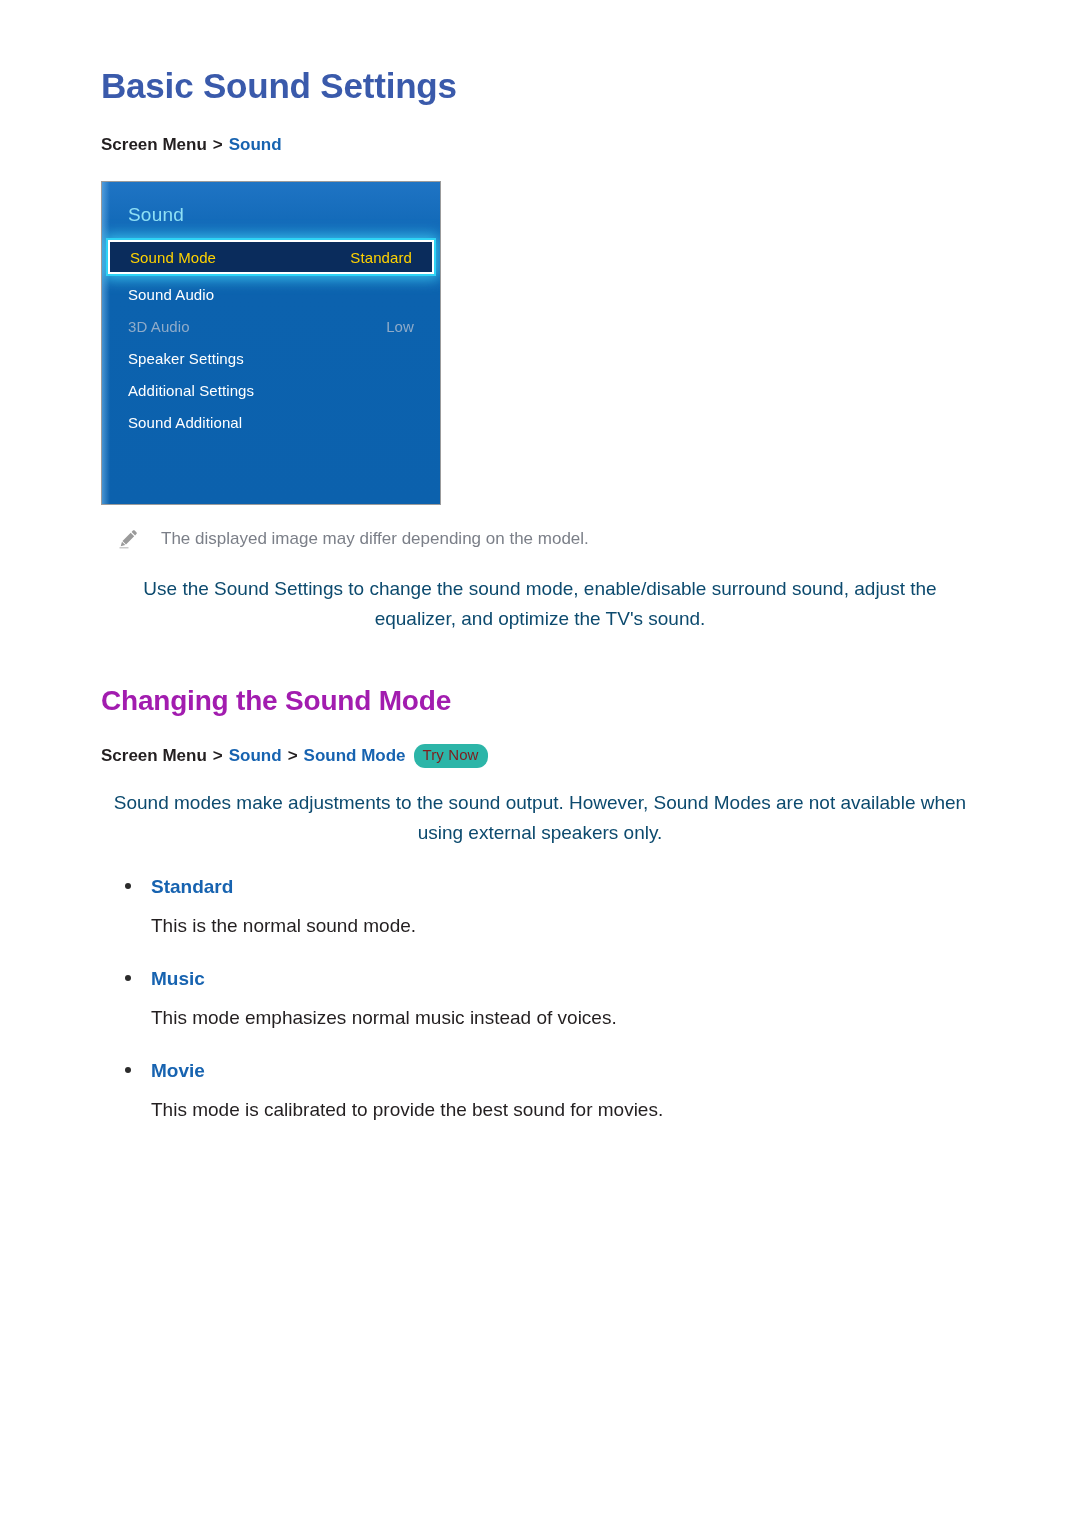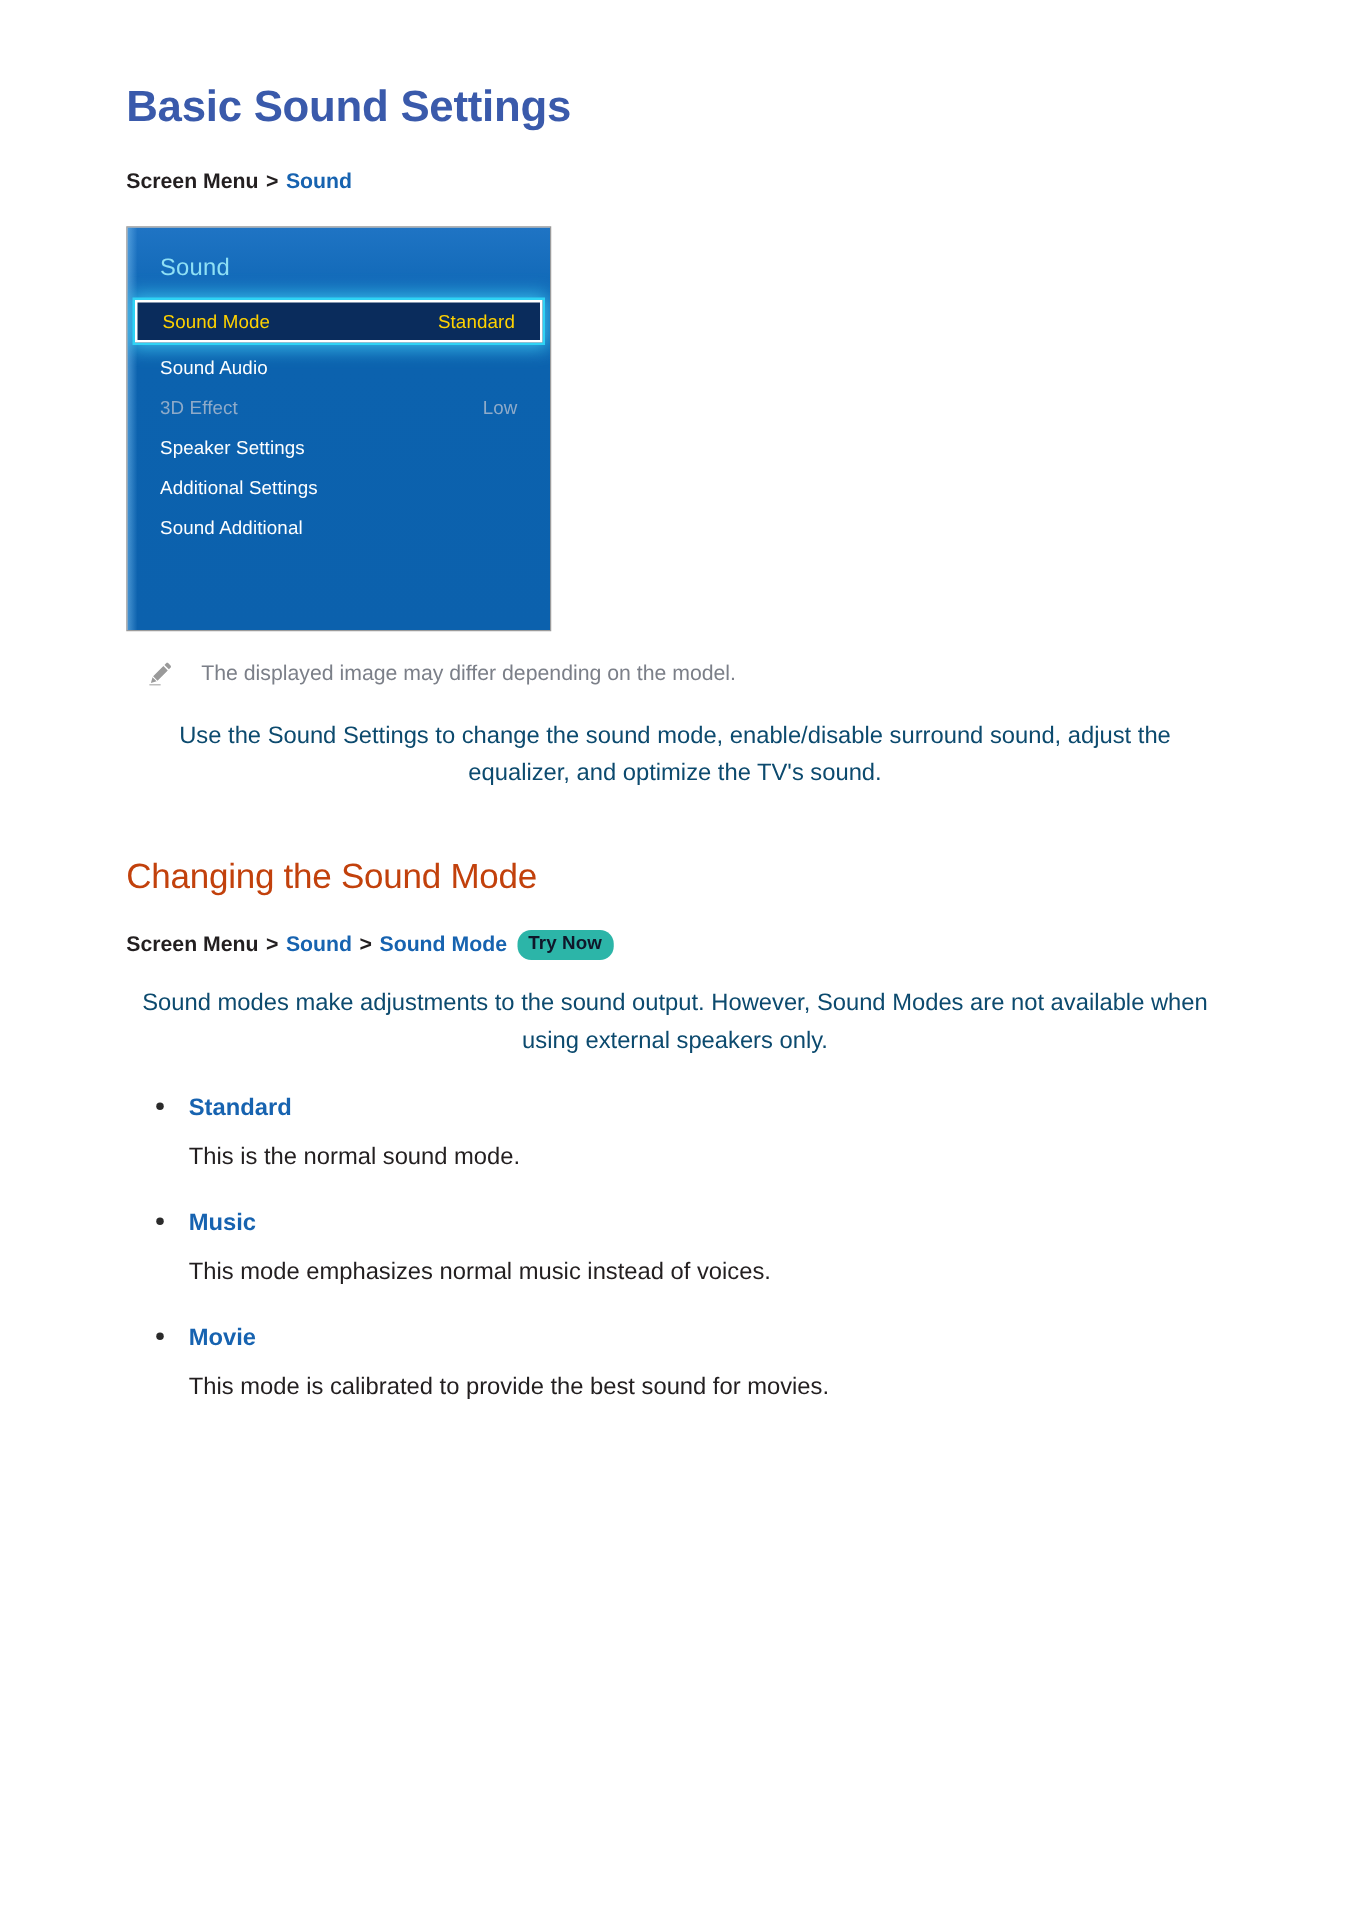--- a/index.html
+++ b/index.html
@@ -28,22 +28,22 @@
     font-size: 35px;
     font-weight: bold;
     color: #3a5aab;
     margin: 0;
     padding-top: 66px;
     letter-spacing: -0.2px;
     line-height: 1.15;
   }
   h2.section-title {
     font-size: 28px;
-    font-weight: normal;
-    color: #c2410c;
+    font-weight: bold;
+    color: #a21caf;
     margin: 0;
     padding-top: 51px;
     letter-spacing: -0.2px;
     line-height: 1.15;
   }
 
   
   .breadcrumb {
     font-size: 17px;
     font-weight: bold;
@@ -56,23 +56,23 @@
   }
   .breadcrumb .crumb-static { color: #231f20; }
   .breadcrumb .crumb-link { color: #1763b0; }
   .breadcrumb .sep {
     color: #231f20;
     padding: 0 6px;
   }
   .try-now {
     display: inline-block;
     background: #2cb5a8;
-    color: #0f172a;
+    color: #7f1d1d;
     font-size: 15px;
-    font-weight: bold;
+    font-weight: normal;
     border-radius: 11px;
     padding: 2px 9px 3px 9px;
     margin-left: 8px;
     line-height: 1.25;
     letter-spacing: 0.1px;
   }
 
   
   .tv-panel-wrap {
     margin-top: 24px;
@@ -224,21 +224,21 @@
           <span class="tv-row-label">Sound Mode</span>
           <span class="tv-row-value">Standard</span>
         </div>
 
         <div class="tv-row">
           <span class="tv-row-label">Sound Audio</span>
           <span class="tv-row-value"></span>
         </div>
 
         <div class="tv-row disabled">
-          <span class="tv-row-label">3D Effect</span>
+          <span class="tv-row-label">3D Audio</span>
           <span class="tv-row-value">Low</span>
         </div>
 
         <div class="tv-row">
           <span class="tv-row-label">Speaker Settings</span>
           <span class="tv-row-value"></span>
         </div>
 
         <div class="tv-row">
           <span class="tv-row-label">Additional Settings</span>

